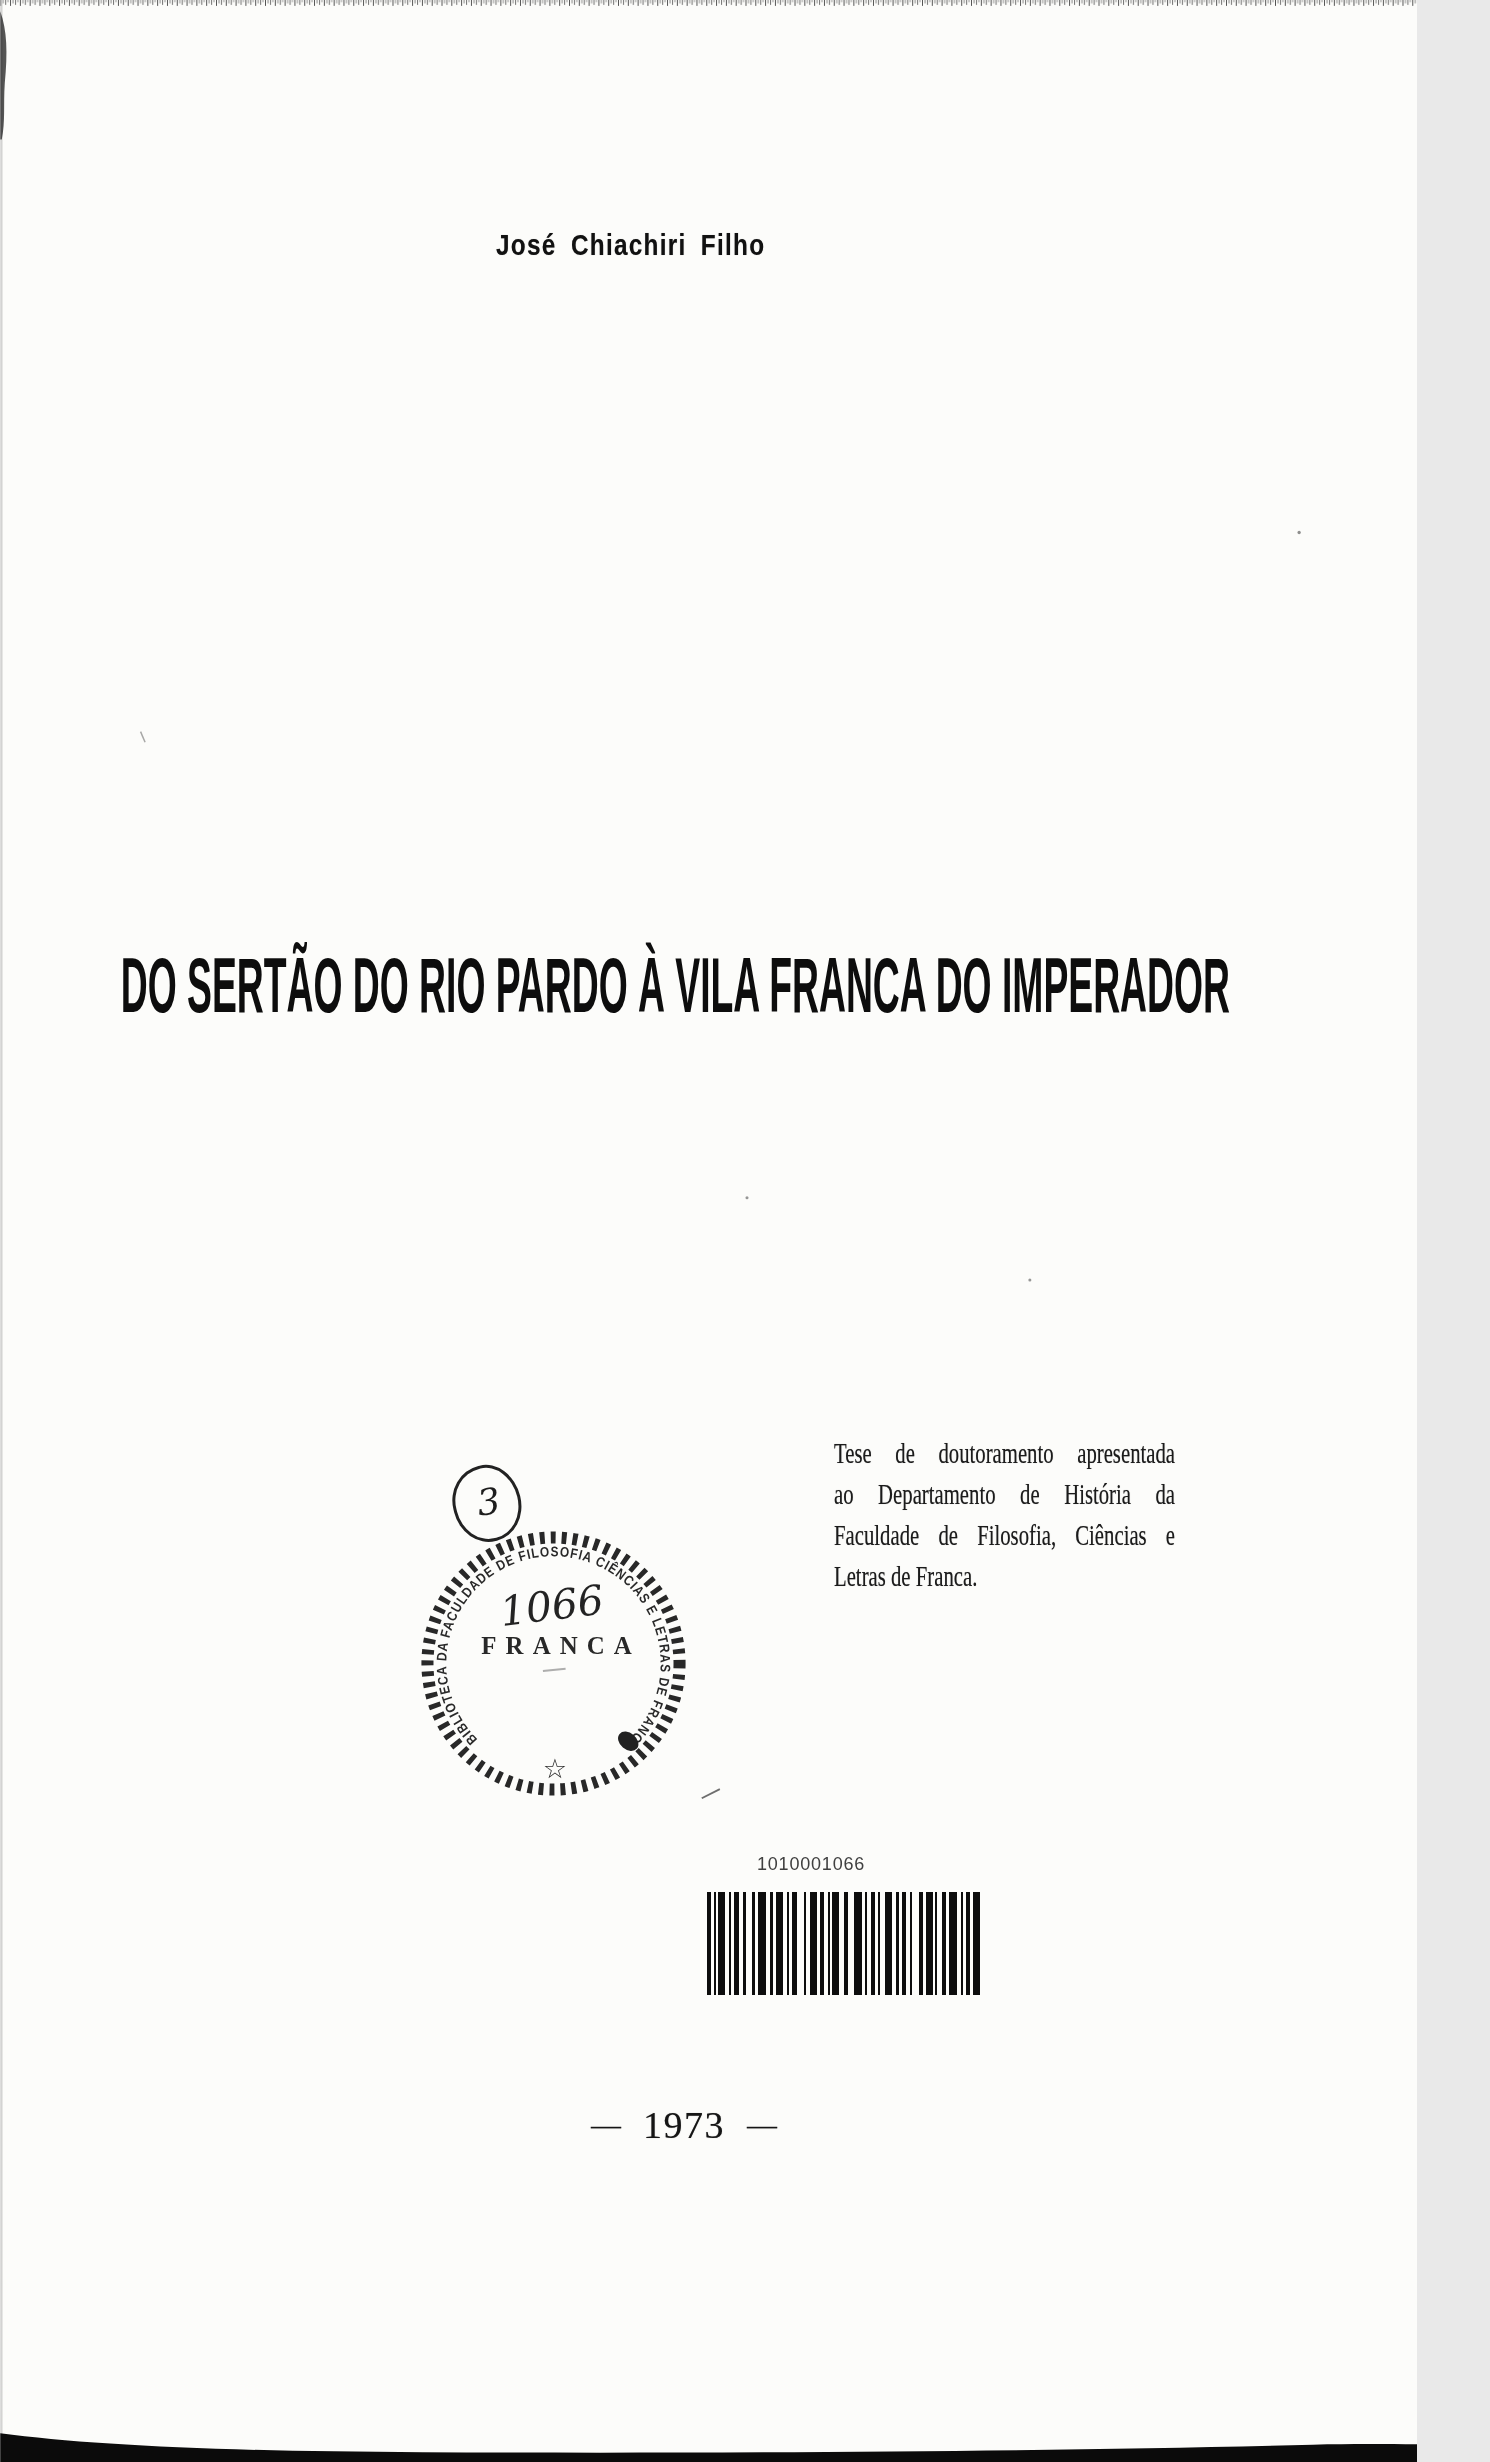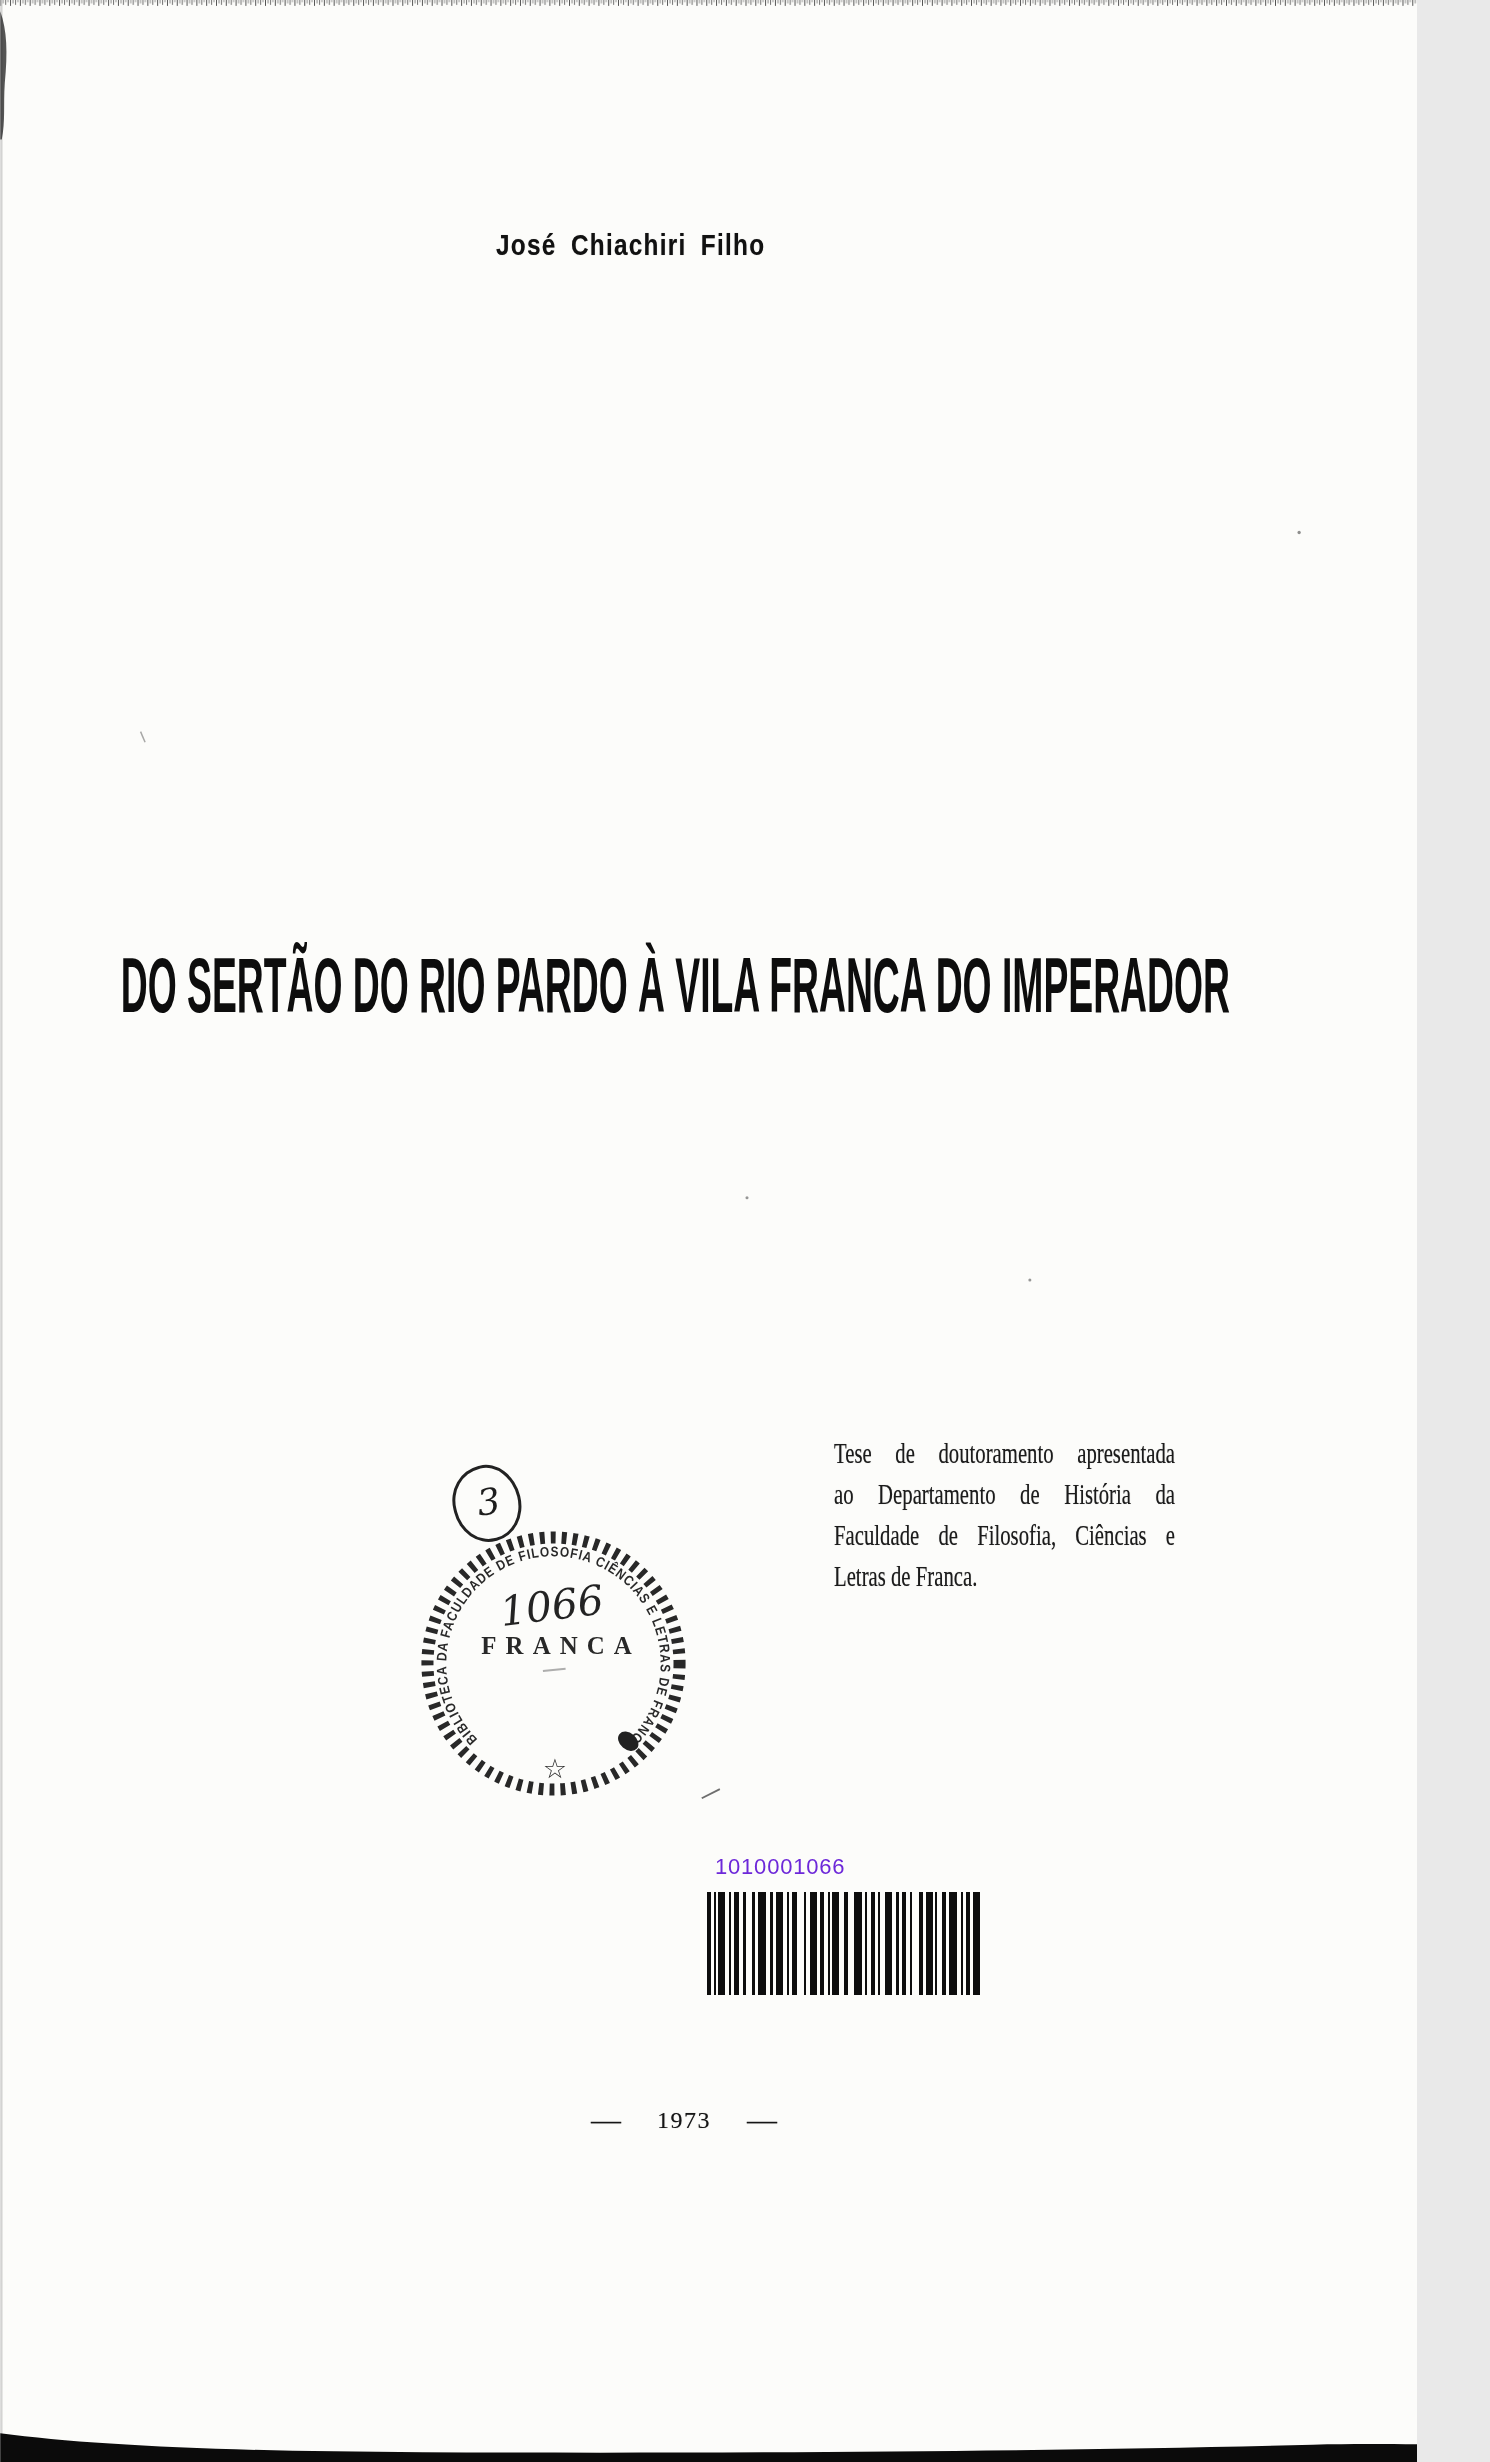--- a/index.html
+++ b/index.html
@@ -28,28 +28,28 @@
              transform:rotate(6deg) translate(1.5px,-1.5px);}
 
   .stamp-svg{position:absolute;left:395px;top:1505px;opacity:.94;}
   .stamp-ring{font-family:"Liberation Sans",sans-serif;font-weight:700;font-size:18.5px;
               fill:#1b1b1b;letter-spacing:1.5px;}
   .stamp-star{font-family:"DejaVu Sans",sans-serif;font-size:36px;fill:#1b1b1b;}
   .stamp-num{font-family:"DejaVu Serif",serif;font-style:italic;font-size:54px;fill:#161616;}
   .stamp-city{font-family:"Liberation Serif",serif;font-weight:700;font-size:33px;
               fill:#1b1b1b;letter-spacing:12px;}
 
-  .bc-num{position:absolute;left:715px;top:1854px;font-family:"Liberation Sans",sans-serif;
-          font-size:22px;letter-spacing:0.8px;color:#6d28d9;}
+  .bc-num{position:absolute;left:757px;top:1854px;font-family:"Liberation Sans",sans-serif;
+          font-size:18px;letter-spacing:0.8px;color:#404040;}
   .barcode{position:absolute;left:707px;top:1892px;height:103px;font-size:0;white-space:nowrap;}
   .bar{display:inline-block;height:100%;background:#0d0d0d;vertical-align:top;}
 
   .year{position:absolute;left:591px;top:2103px;width:186px;display:flex;
         justify-content:space-between;align-items:center;font-size:30px;color:#151515;}
-  .year .y{font-size:24px;letter-spacing:1.5px;}
+  .year .y{font-size:38px;letter-spacing:1.5px;}
 
   .artifacts{position:absolute;left:0;top:0;pointer-events:none;}
 </style>
 </head>
 <body>
 
 <div class="page">
 
   <div class="author ink">José Chiachiri Filho</div>
 

